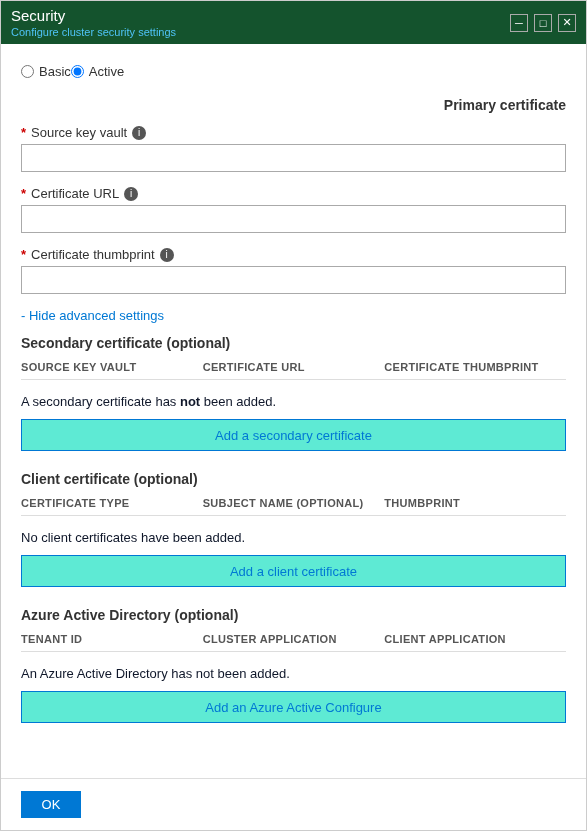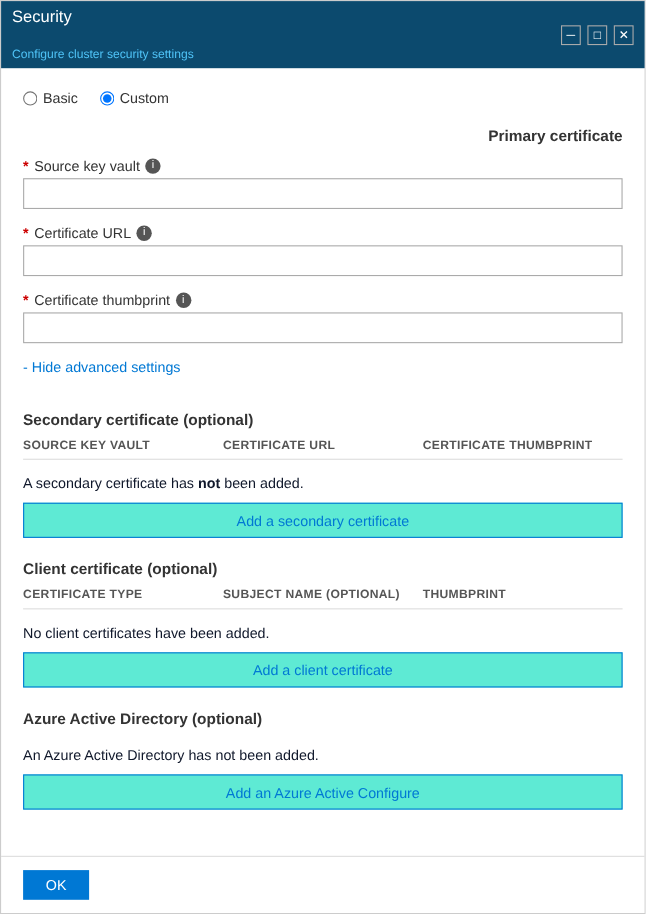--- a/index.html
+++ b/index.html
@@ -13,42 +13,42 @@
     }
     .window {
       width: 587px;
       min-height: 831px;
       background: #fff;
       border: 1px solid #ccc;
       display: flex;
       flex-direction: column;
     }
     .title-bar {
-      background: #0c4a6e;
+      background: #14532d;
       color: #fff;
       display: flex;
       align-items: center;
       justify-content: space-between;
       padding: 6px 10px;
       min-height: 40px;
       gap: 25px;
     }
     .title-bar-left {
       display: flex;
       flex-direction: column;
     }
     .title-main {
       font-size: 15px;
       font-weight: 400;
       color: #fff;
     }
     .title-sub {
       font-size: 11px;
       color: #4fc3f7;
-      margin-top: 20px;
+      margin-top: 2px;
     }
     .title-bar-controls {
       display: flex;
       gap: 6px;
       align-items: center;
     }
     .title-btn {
       width: 18px;
       height: 18px;
       background: transparent;
@@ -67,21 +67,20 @@
     }
     .section-title {
       font-size: 15px;
       font-weight: 600;
       color: #333;
       margin-bottom: 12px;
     }
     .config-type-row {
       display: flex;
       align-items: center;
-      gap: 20px;
       margin-bottom: 18px;
     }
     .radio-option {
       display: flex;
       align-items: center;
       gap: 5px;
       cursor: pointer;
     }
     .radio-option input[type="radio"] {
       cursor: pointer;
@@ -130,21 +129,21 @@
       height: 28px;
       border: 1px solid #aaa;
       padding: 0 6px;
       font-size: 13px;
       outline: none;
     }
     .advanced-toggle {
       color: #0078d4;
       font-size: 13px;
       cursor: pointer;
-      margin-bottom: 32px;
+      margin-bottom: 12px;
       display: inline-block;
     }
     .optional-section {
       margin-bottom: 20px;
     }
     .optional-section-title {
       font-size: 14px;
       font-weight: 600;
       color: #333;
       margin-bottom: 10px;
@@ -227,21 +226,21 @@
   <div class="content">
 
     
     <div class="config-type-row">
       <label class="radio-option">
         <input type="radio" name="configType" style="">
         <span class="radio-label">Basic</span>
       </label>
       <label class="radio-option">
         <input type="radio" name="configType" checked="" style="">
-        <span class="radio-label">Custom</span>
+        <span class="radio-label">Active</span>
       </label>
     </div>
 
     
     <div class="form-section-title">Primary certificate</div>
 
     <div class="field-group">
       <div class="field-label">
         <span class="required-star">*</span>
         <span>Source key vault</span>
@@ -295,20 +294,25 @@
       </div>
       <div class="empty-message">
         No client certificates have been added.
       </div>
       <button class="add-btn">Add a client certificate</button>
     </div>
 
     
     <div class="optional-section">
       <div class="optional-section-title">Azure Active Directory (optional)</div>
+      <div class="table-header aad-header">
+        <span class="col-header">TENANT ID</span>
+        <span class="col-header">CLUSTER APPLICATION</span>
+        <span class="col-header">CLIENT APPLICATION</span>
+      </div>
       <div class="empty-message">
         An Azure Active Directory has not been added.
       </div>
       <button class="add-btn">Add an Azure Active Configure</button>
     </div>
 
   </div>
 
   <div class="footer">
     <button class="ok-btn">OK</button>

